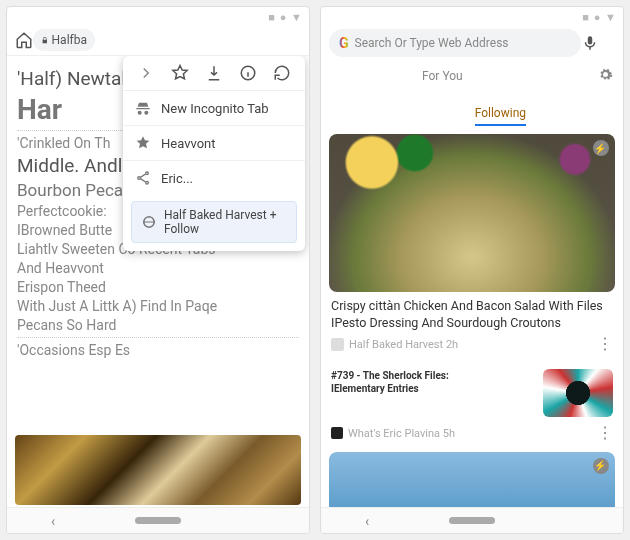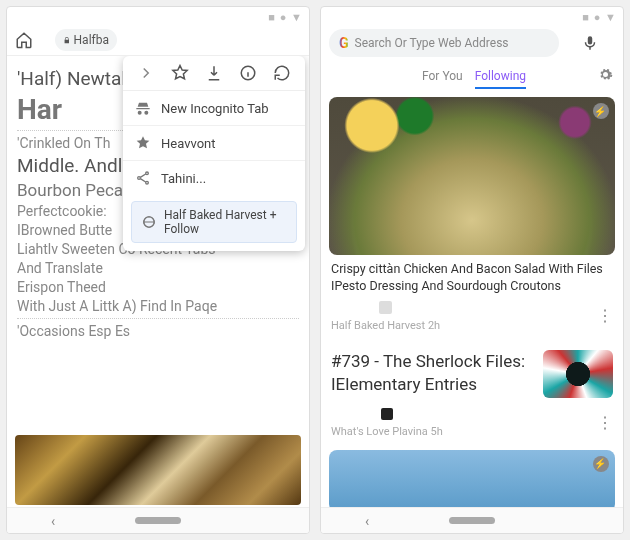--- a/index.html
+++ b/index.html
@@ -27,21 +27,21 @@
   .win-dots {
     position: absolute;
     top: 4px; right: 6px;
     color: #bbb;
     font-size: 11px;
     letter-spacing: 1px;
   }
   .topbar {
     display: flex;
     align-items: center;
-    gap: 22px;
+    gap: 0;
     padding: 6px 24px 4px 8px;
     border-bottom: 1px solid #eee;
     margin-top: 16px;
   }
   .url-pill {
     background: #f1f3f4;
     border-radius: 16px;
     display: flex;
     align-items: center;
     padding: 4px 8px;
@@ -163,21 +163,21 @@
   .mic-ic { color: #555; }
   .tabs {
     display: flex;
     justify-content: center;
     gap: 12px;
     padding: 8px 0 4px 4px;
     font-size: 12px;
     position: relative;
   }
   .tab { color: #888; padding-bottom: 4px; cursor: pointer; }
-  .tab.active { color: #8b5cf6; border-bottom: 2px solid #1a73e8; }
+  .tab.active { color: #a16207; border-bottom: 2px solid #1a73e8; margin-top: 37px; }
   .gear { position: absolute; right: 10px; top: 6px; color: #888; cursor: pointer; }
   .feed { padding: 4px 8px 0 8px; }
   .card { background: #fff; border-radius: 8px; margin-bottom: 8px; }
   .salad-img {
     height: 158px;
     border-radius: 8px;
     background:
       radial-gradient(circle at 15% 18%, #f4d15a 0%, #f4d15a 9%, transparent 10%),
       radial-gradient(circle at 86% 16%, #8a3a74 0%, #8a3a74 5%, transparent 6%),
       radial-gradient(circle at 30% 12%, #1e7a2a 0%, #1e7a2a 7%, transparent 8%),
@@ -190,30 +190,30 @@
     position: absolute;
     top: 6px; right: 6px;
     width: 16px; height: 16px;
     background: #888; color: #fff;
     border-radius: 50%;
     font-size: 10px;
     display: flex; align-items: center; justify-content: center;
   }
   .card-title { font-size: 12.5px; color: #333; padding: 6px 2px 2px 2px; line-height: 1.35; }
   .card-meta { font-size: 11px; color: #aaa; padding: 4px 2px; display: flex; align-items: center; justify-content: space-between; }
-  .meta-left { display: flex; align-items: center; gap: 5px; flex-direction: column; }
+  .meta-left { display: flex; align-items: center; gap: 5px; }
   .pub-ic { width: 13px; height: 13px; background: #ddd; border-radius: 2px; }
   .dots3 { color: #888; font-size: 16px; cursor: pointer; line-height: 10px; }
   .card2 {
     display: flex;
     gap: 8px;
     align-items: flex-start;
     padding: 6px 2px;
   }
-  .card2 .txt { flex: 1; font-size: 17px; color: #333; line-height: 1.35; }
+  .card2 .txt { flex: 1; font-size: 10px; color: #333; line-height: 1.35; font-weight: bold; }
   .thumb {
     width: 70px; height: 48px;
     border-radius: 6px;
     background:
       radial-gradient(circle at 50% 50%, #0e1a1a 0%, #0e1a1a 28%, transparent 29%),
       conic-gradient(#1aa5a5,#fff,#c33,#1aa5a5,#fff,#c33,#1aa5a5,#fff,#c33,#1aa5a5);
   }
   .pub-sq { width: 12px; height: 12px; background: #222; border-radius: 2px; display:inline-block; }
   .bottom-card {
     height: 62px;
@@ -247,23 +247,24 @@
     <div class="article">
       <div class="line big">'Half) Newtab</div>
       <div class="line h1">Har</div>
       <div class="sep"></div>
       <div class="line sm">'Crinkled On Th</div>
       <div class="line big">Middle. Andloh Historv</div>
       <div class="line mid">Bourbon Pecan / Downloads</div>
       <div class="line sm">Perfectcookie:</div>
       <div class="line sm">IBrowned Butte</div>
       <div class="line sm">Liahtlv Sweeten Co Recent Tabs</div>
-      <div class="line sm">And Translate</div>
+      <div class="line sm">And Heavvont</div>
       <div class="line sm">Erispon Theed</div>
       <div class="line sm">With Just A Littk A) Find In Paqe</div>
+      <div class="line sm">Pecans So Hard</div>
       <div class="sep"></div>
       <div class="line sm">'Occasions Esp Es</div>
     </div>
 
     <div class="bottom-img"></div>
 
     <div class="menu">
       <div class="menu-top">
         <span class="ic">
           <svg width="18" height="18" viewBox="0 0 24 24" fill="none" stroke="#888" stroke-width="2">
@@ -310,21 +311,21 @@
       </div>
       <div class="menu-row noborder">
         <span class="mic">
           <svg width="16" height="16" viewBox="0 0 24 24" fill="none" stroke="#777" stroke-width="2">
               <circle cx="18" cy="5" r="2"></circle>
               <circle cx="6" cy="12" r="2"></circle>
               <circle cx="18" cy="19" r="2"></circle>
               <path d="M8 11l8-5M8 13l8 5"></path>
             </svg>
         </span>
-        <span>Tahini...</span>
+        <span>Eric...</span>
       </div>
       <div class="follow-chip">
         <span>
           <svg width="14" height="14" viewBox="0 0 24 24" fill="none" stroke="#777" stroke-width="2">
               <circle cx="12" cy="12" r="9"></circle>
               <path d="M12 3a9 9 0 0 1 0 18M12 3a9 9 0 0 0 0 18M3 12h18"></path>
             </svg>
         </span>
         <span>Half Baked Harvest + Follow</span>
       </div>
@@ -382,21 +383,21 @@
         <div class="card2">
           <div class="txt">
             <div>#739 - The Sherlock Files:</div>
             <div>IElementary Entries</div>
           </div>
           <div class="thumb"></div>
         </div>
         <div class="card-meta">
           <span class="meta-left">
             <span class="pub-sq"></span>
-            <span>What's Love Plavina 5h</span>
+            <span>What's Eric Plavina 5h</span>
           </span>
           <span class="dots3">⋮</span>
         </div>
       </div>
 
       <div class="bottom-card">
         <div class="amp-badge">⚡</div>
       </div>
     </div>
 

